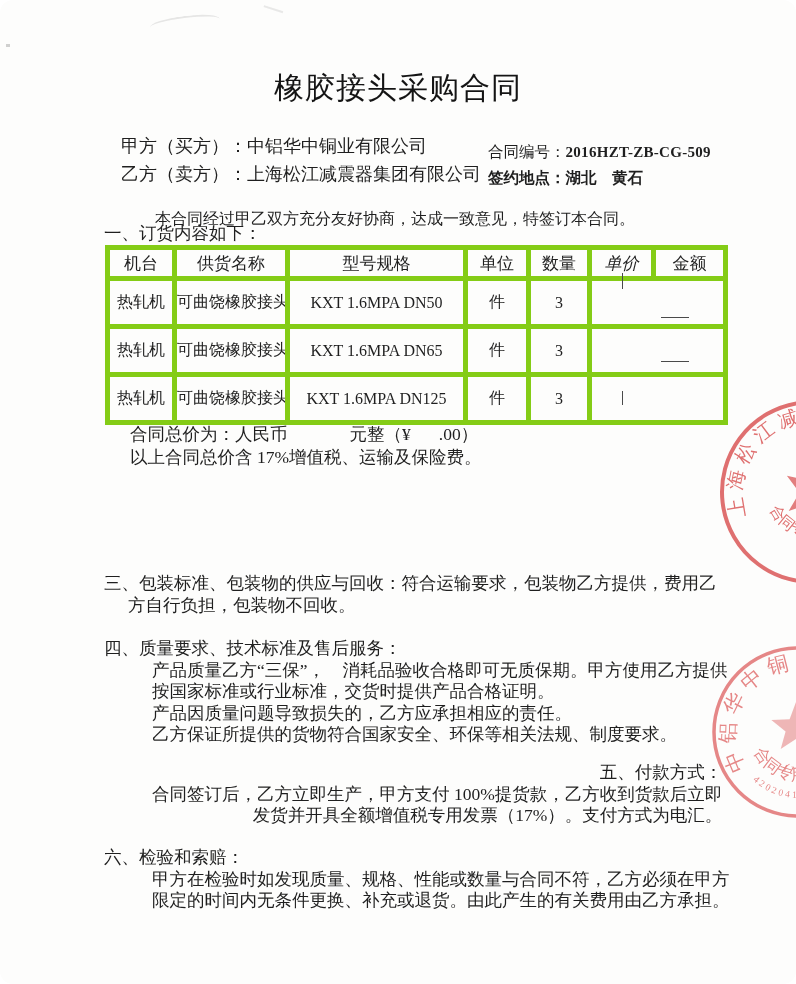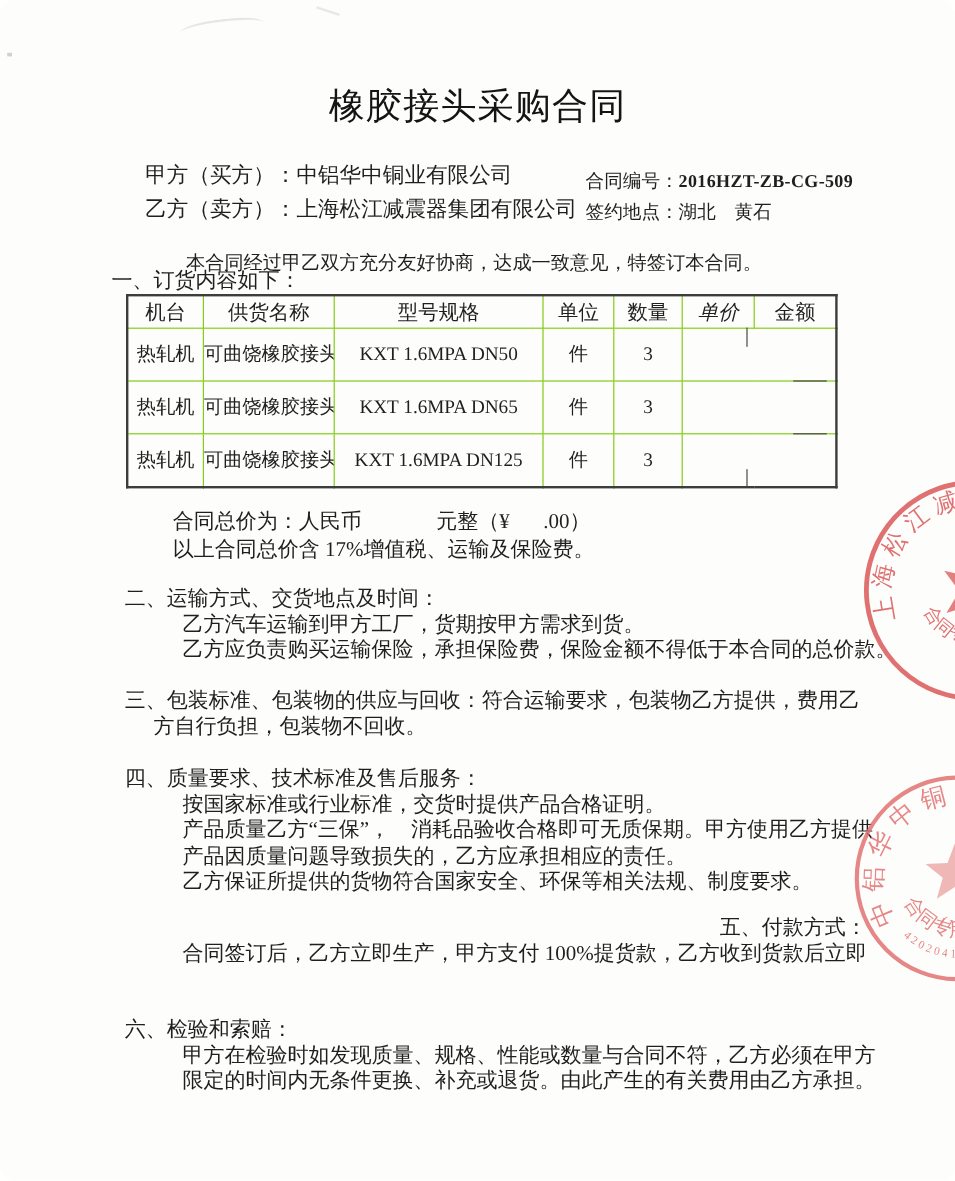--- a/index.html
+++ b/index.html
@@ -18,43 +18,43 @@
   .af2{position:absolute;left:262px;top:8px;width:20px;height:9px;
        border-top:2px solid #cfcfcf;transform:rotate(18deg);opacity:.45;}
   .af3{position:absolute;left:6px;top:44px;width:4px;height:3px;background:#9a9a9a;opacity:.45;}
 
   .title{position:absolute;top:48px;left:0;right:0;text-align:center;
          font-size:30px;font-weight:400;letter-spacing:1px;color:#141414;}
 
   .parties{position:absolute;left:121px;top:133px;font-size:18px;line-height:27.5px;white-space:nowrap;}
   .meta{position:absolute;left:488px;top:139px;font-size:15.5px;line-height:26px;white-space:nowrap;}
   .meta .num{font-weight:700;font-size:15px;letter-spacing:.3px;text-align:right;}
-  .meta .bold{font-weight:400;}
+  .meta .bold{font-weight:700;}
 
   .intro{position:absolute;left:130px;top:193px;font-size:16px;white-space:nowrap;margin-left:25px;}
-  .order-heading{position:absolute;left:93px;top:221px;font-size:17.5px;white-space:nowrap;}
+  .order-heading{position:absolute;left:104px;top:221px;font-size:17.5px;white-space:nowrap;}
 
   .table-wrap{position:absolute;left:105px;top:245px;}
   table.order{border-collapse:collapse;table-layout:fixed;width:583px;
               border:2px solid #3d3d3d;}
-  table.order th,table.order td{border:1px solid #84cc16;text-align:center;
+  table.order th,table.order td{border:5px solid #84cc16;text-align:center;
               vertical-align:middle;padding:0;overflow:hidden;white-space:nowrap;}
   table.order th{height:26px;font-weight:400;font-size:17px;}
   table.order td{height:43px;font-size:16px;}
   td.price-empty{border-top:none;border-bottom:none;}
   .c1{width:62px;}.c2{width:108px;}.c3{width:173px;}.c4{width:58px;}
   .c5{width:56px;}.c6{width:59px;font-style:italic;}.c7{width:67px;}
   
   .pline{position:absolute;background:#4a4a4a;}
   .pl-v1{left:517px;top:28px;width:1px;height:16px;}
   .pl-v2{left:517px;top:146px;width:1px;height:14px;}
   .pl-h1{left:556px;top:72px;width:28px;height:1px;}
   .pl-h2{left:556px;top:116px;width:28px;height:1px;}
 
-  .totals{position:absolute;left:144px;top:423px;font-size:17.5px;line-height:22.5px;white-space:nowrap;}
+  .totals{position:absolute;left:130px;top:423px;font-size:17.5px;line-height:22.5px;white-space:nowrap;}
   .sp1{display:inline-block;width:62px;}
   .sp2{display:inline-block;width:28px;}
 
   .sec{position:absolute;left:104px;font-size:17.5px;line-height:21.5px;white-space:nowrap;}
   .sec .line{margin-left:48px;}
   .sec.hang .line{margin-left:24px;}
   .sec2{top:488px;}
   .sec3{top:573px;}
   .sec4{top:638px;}
   .sec5{top:762px;text-align:right;}
@@ -134,42 +134,38 @@
     <div class="pline pl-v2"></div>
     <div class="pline pl-h1"></div>
     <div class="pline pl-h2"></div>
   </div>
 
   <div class="totals">
     <div><span>合同总价为：人民币</span><span class="sp1"></span><span>元整（¥</span><span class="sp2"></span><span>.00）</span></div>
     <div>以上合同总价含 17%增值税、运输及保险费。</div>
   </div>
 
-  <div class="sec sec2">
-    <div>二、运输方式、交货地点及时间：</div>
-    <div class="line">乙方汽车运输到甲方工厂，货期按甲方需求到货。</div>
-    <div class="line">乙方应负责购买运输保险，承担保险费，保险金额不得低于本合同的总价款。</div>
-  </div>
 
   <div class="sec sec3 hang">
     <div>三、包装标准、包装物的供应与回收：符合运输要求，包装物乙方提供，费用乙</div>
     <div class="line">方自行负担，包装物不回收。</div>
   </div>
 
   <div class="sec sec4">
     <div>四、质量要求、技术标准及售后服务：</div>
+    <div class="line">产品质量乙方“三保”，　消耗品验收合格即可无质保期。甲方使用乙方提供</div>
     <div class="line">按国家标准或行业标准，交货时提供产品合格证明。</div>
-    <div class="line">产品质量乙方“三保”，　消耗品验收合格即可无质保期。甲方使用乙方提供</div>
     <div class="line">产品因质量问题导致损失的，乙方应承担相应的责任。</div>
     <div class="line">乙方保证所提供的货物符合国家安全、环保等相关法规、制度要求。</div>
   </div>
 
   <div class="sec sec5">
     <div>五、付款方式：</div>
     <div class="line">合同签订后，乙方立即生产，甲方支付 100%提货款，乙方收到货款后立即</div>
+    <div class="line">发货并开具全额增值税专用发票（17%）。支付方式为电汇。</div>
   </div>
 
   <div class="sec sec6">
     <div>六、检验和索赔：</div>
     <div class="line">甲方在检验时如发现质量、规格、性能或数量与合同不符，乙方必须在甲方</div>
     <div class="line">限定的时间内无条件更换、补充或退货。由此产生的有关费用由乙方承担。</div>
   </div>
 
   <svg class="seal seal1" width="200" height="200" viewBox="0 0 200 200">
     <g opacity="0.82" transform="rotate(15 100 97)">

